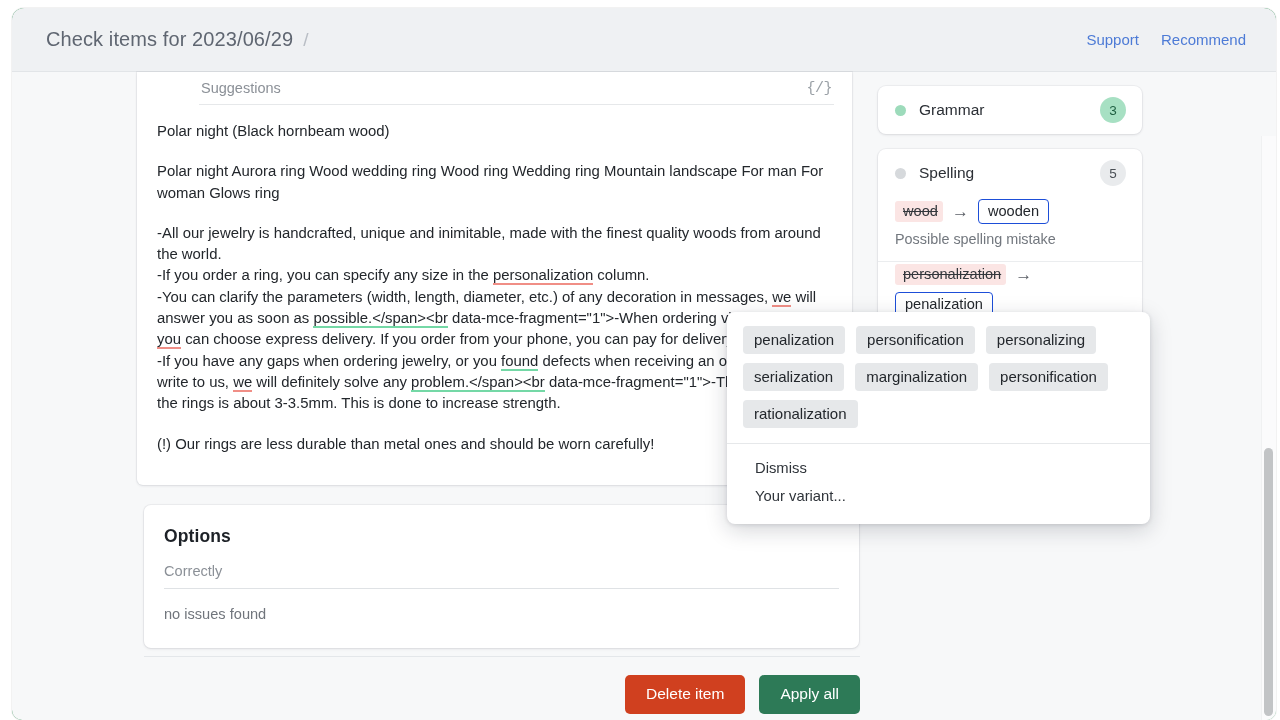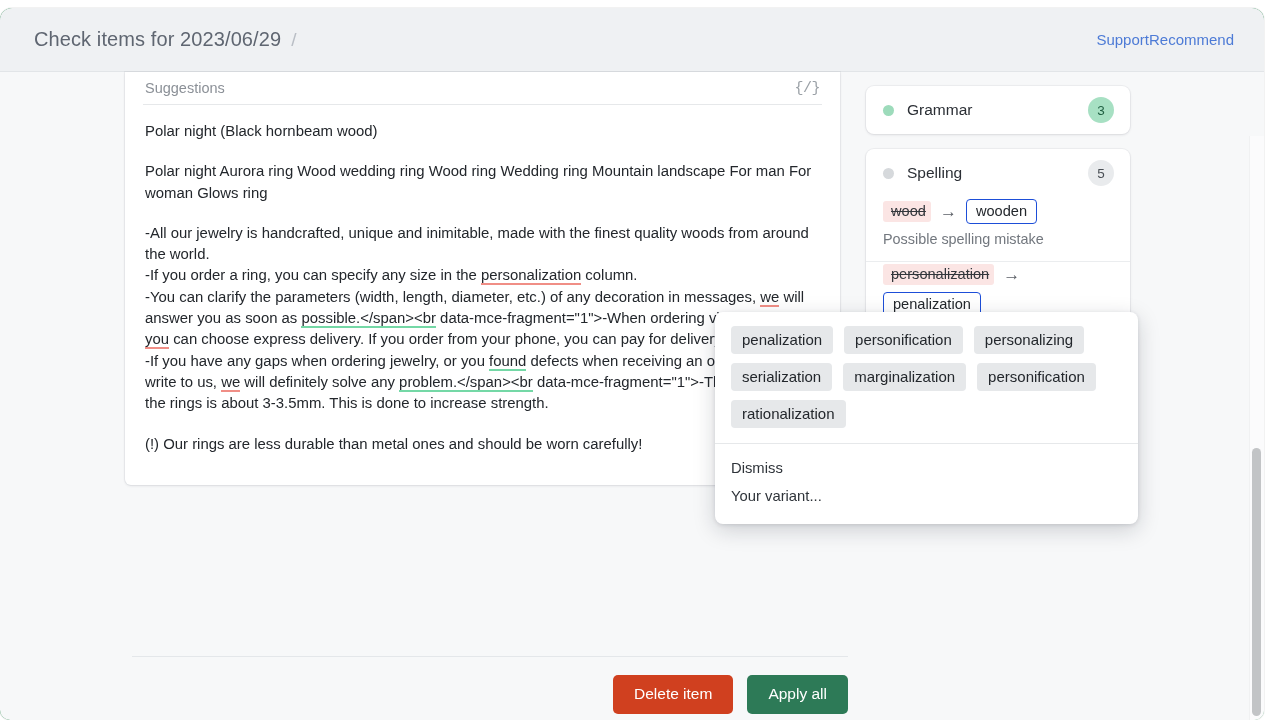--- a/index.html
+++ b/index.html
@@ -9,21 +9,21 @@
     height: 720px;
     overflow: hidden;
     background: #ffffff;
     font-family: "Liberation Sans", sans-serif;
     -webkit-font-smoothing: antialiased;
   }
 
   
   #app-window {
     position: absolute;
-    left: 0; top: 8px;
+    left: 12px; top: 8px;
     width: 1264px; height: 712px;
     background: #15803d;
     border-radius: 12px 12px 10px 10px;
     overflow: hidden;
     box-shadow: 0 0 0 1px rgba(0,0,0,.05);
   }
 
   
   #topbar {
     position: absolute;
@@ -50,20 +50,21 @@
     font-size: 20px;
     color: #1d2127;
     white-space: nowrap;
     overflow: hidden;
     max-width: 560px;
   }
   #topbar-links {
     margin-left: auto;
     display: flex;
     align-items: flex-start;
+    gap: 22px;
   }
   .top-link {
     font-size: 15px;
     color: #4d7bd6;
     cursor: pointer;
     white-space: nowrap;
   }
 
   
   #content {
@@ -82,20 +83,21 @@
     border-radius: 0 0 6px 6px;
     box-shadow: 0 1px 3px rgba(16,24,40,.09), 0 0 0 1px rgba(16,24,40,.045);
     padding: 0 18px 18px 18px;
   }
   #suggestions-head {
     display: flex;
     align-items: center;
     height: 33px;
     border-bottom: 1px solid #e6e8ea;
     padding: 0 2px;
+    margin-left: 44px;
   }
   #suggestions-label {
     font-size: 14.5px;
     color: #8b9097;
   }
   #code-icon {
     margin-left: auto;
     font-size: 15px;
     color: #9aa0a6;
     font-family: "Liberation Mono", monospace;
@@ -320,21 +322,21 @@
     background: #e6e8ea;
     border-radius: 4px;
     font-size: 15px;
     color: #23272c;
     padding: 5px 11px 6px 11px;
     cursor: pointer;
     white-space: nowrap;
   }
   #suggest-foot {
     border-top: 1px solid #e6e8ea;
-    padding: 12px 0 4px 0;
+    padding: 12px 0 4px 12px;
   }
   .popup-action {
     font-size: 14.8px;
     color: #2f343a;
     padding: 4px 16px 8px 16px;
     cursor: pointer;
   }
 
   
   #scrollbar-track {
@@ -375,20 +377,25 @@
         <span id="code-icon">{/}</span>
       </div>
       <div id="doc-body">
           <p><span>Polar night (Black hornbeam wood)</span></p>
           <p><span>Polar night Aurora ring Wood wedding ring Wood ring Wedding ring Mountain landscape For man For woman Glows ring</span></p>
           <p><span>-All our jewelry is handcrafted, unique and inimitable, made with the finest quality woods from around the world.</span><br><span>-If you order a ring, you can specify any size in the </span><span class="sp">personalization</span><span> column.</span><br><span>-You can clarify the parameters (width, length, diameter, etc.) of any decoration in messages, </span><span class="sp">we</span><span> will answer you as soon as </span><span class="gr">possible.&lt;/span&gt;&lt;br</span><span> data-mce-fragment="1"&gt;-When ordering via a computer, </span><span class="sp">you</span><span> can choose express delivery. If you order from your phone, you can pay for delivery separately.</span><br><span>-If you have any gaps when ordering jewelry, or you </span><span class="gr">found</span><span> defects when receiving an order, please write to us, </span><span class="sp">we</span><span> will definitely solve any </span><span class="gr">problem.&lt;/span&gt;&lt;br</span><span> data-mce-fragment="1"&gt;-The thickness of the rings is about 3-3.5mm. This is done to increase strength.</span></p>
           <p><span>(!) Our rings are less durable than metal ones and should be worn carefully!</span></p>
         </div>
     </div>
 
+    <div id="options-card">
+      <div id="options-title">Options</div>
+      <div id="options-field">Correctly</div>
+      <div id="options-empty">no issues found</div>
+    </div>
 
     <div id="footer-divider"></div>
     <div id="footer-actions">
       <button class="btn" id="btn-delete" style="background: rgb(208, 64, 31);">Delete item</button>
       <button class="btn" id="btn-apply" style="background: rgb(45, 122, 87);">Apply all</button>
     </div>
 
     <div id="sidebar">
 
       <div class="panel">

